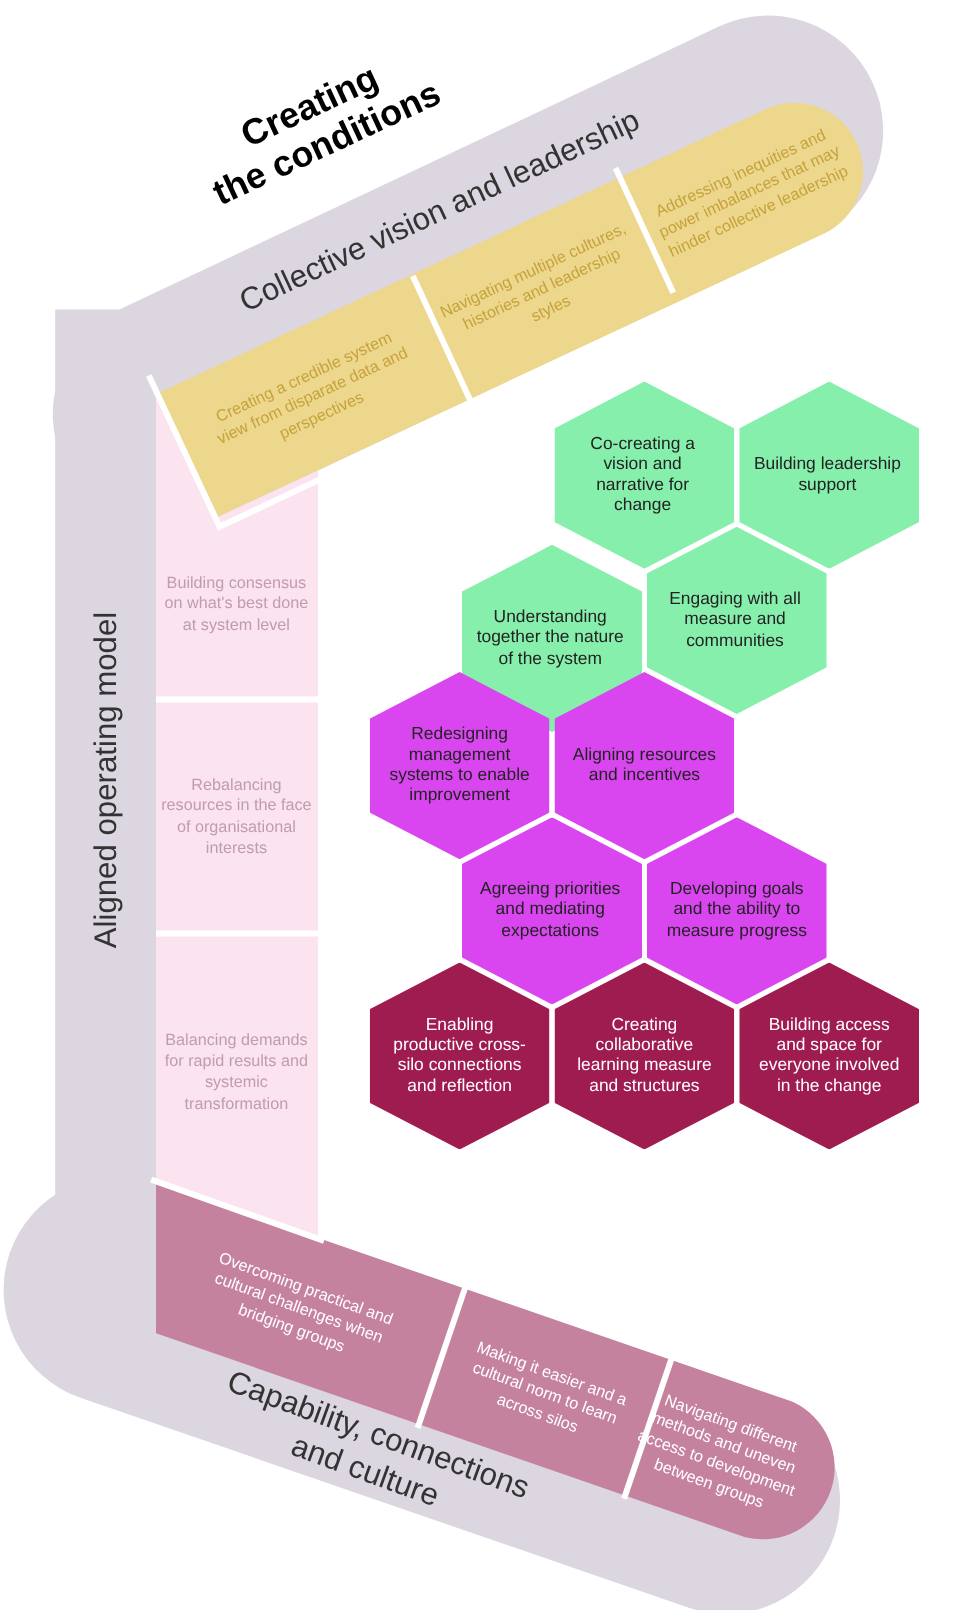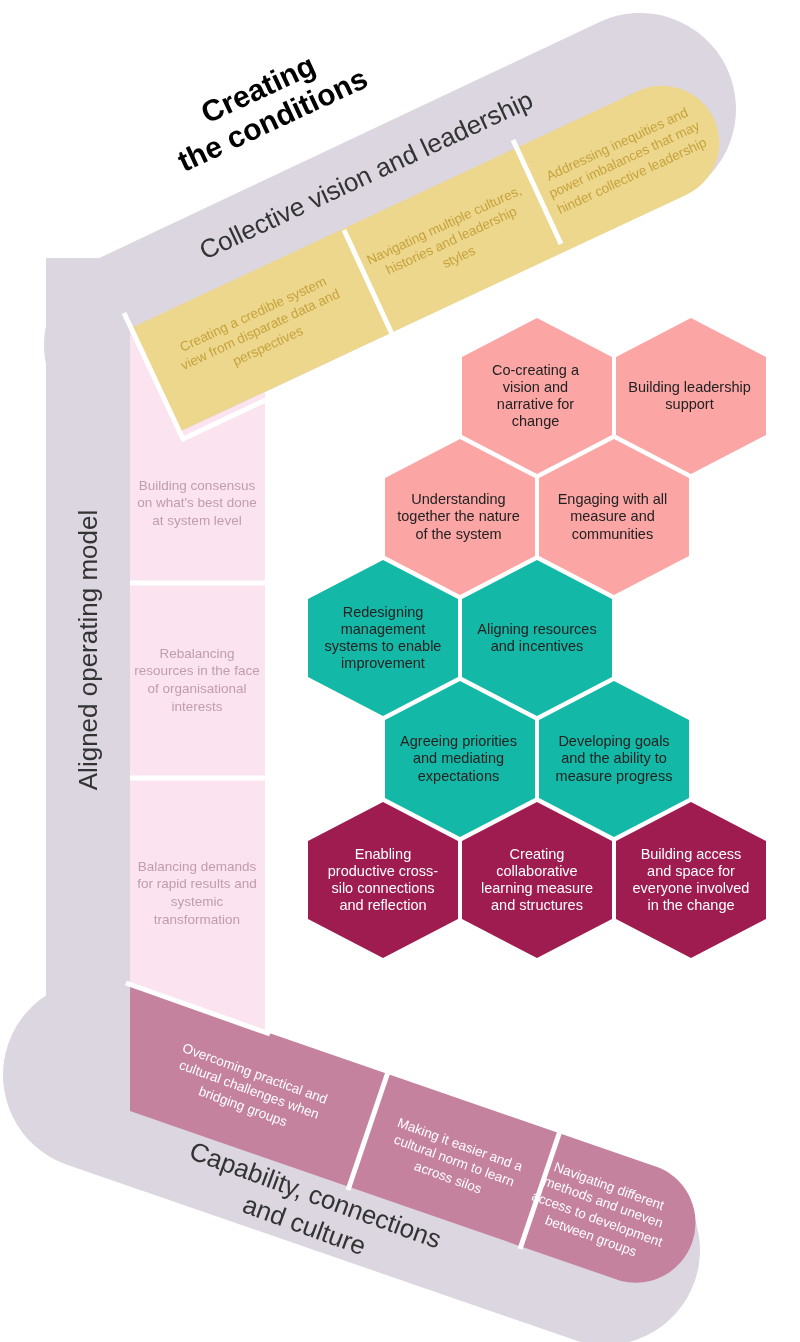--- a/index.html
+++ b/index.html
@@ -41,27 +41,27 @@
   .seg-c1 { left:369px; top:1106px; }
   .seg-c2 { left:515px; top:1156px; }
 
   .hex {
     position:absolute; width:150px; height:156px;
     clip-path:polygon(50% 0%,100% 25%,100% 75%,50% 100%,0% 75%,0% 25%);
     display:flex; align-items:center; justify-content:center;
     text-align:center; font-size:14.5px; line-height:1.18; color:#222;
     padding:10px 15px; box-sizing:border-box;
   }
-  .hex.gold { background:#fca5a5;padding-left:12px; }
-  .hex.pinkhex { background:#14b8a6; }
+  .hex.gold { background:#86efac;padding-left:12px; }
+  .hex.pinkhex { background:#d946ef; }
   .hex.maroon { background:#9f1c50; color:#fff; }
 
   .hx-g0 { left:462px; top:318px; }
   .hx-g1 { left:616px; top:318px; }
-  .hx-g2 { left:385px; top:439px; }
+  .hx-g2 { left:385px; top:454px; }
   .hx-g3 { left:539px; top:439px; }
   .hx-p0 { left:308px; top:560px; }
   .hx-p1 { left:462px; top:560px; }
   .hx-p2 { left:385px; top:681px;padding-left:12px; }
   .hx-p3 { left:539px; top:681px; }
   .hx-m0 { left:308px; top:802px; }
   .hx-m1 { left:462px; top:802px; }
   .hx-m2 { left:616px; top:802px; }
 </style>
 </head>

